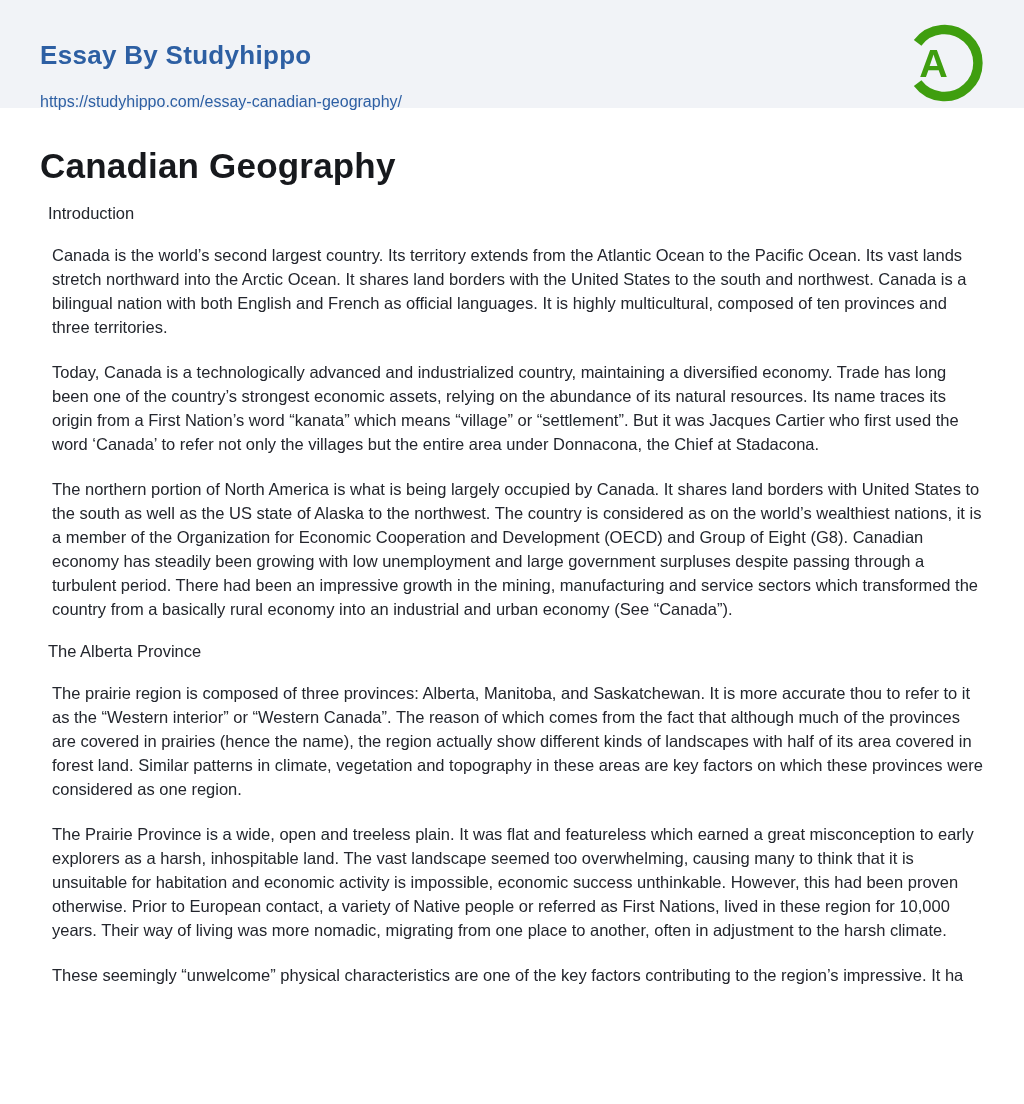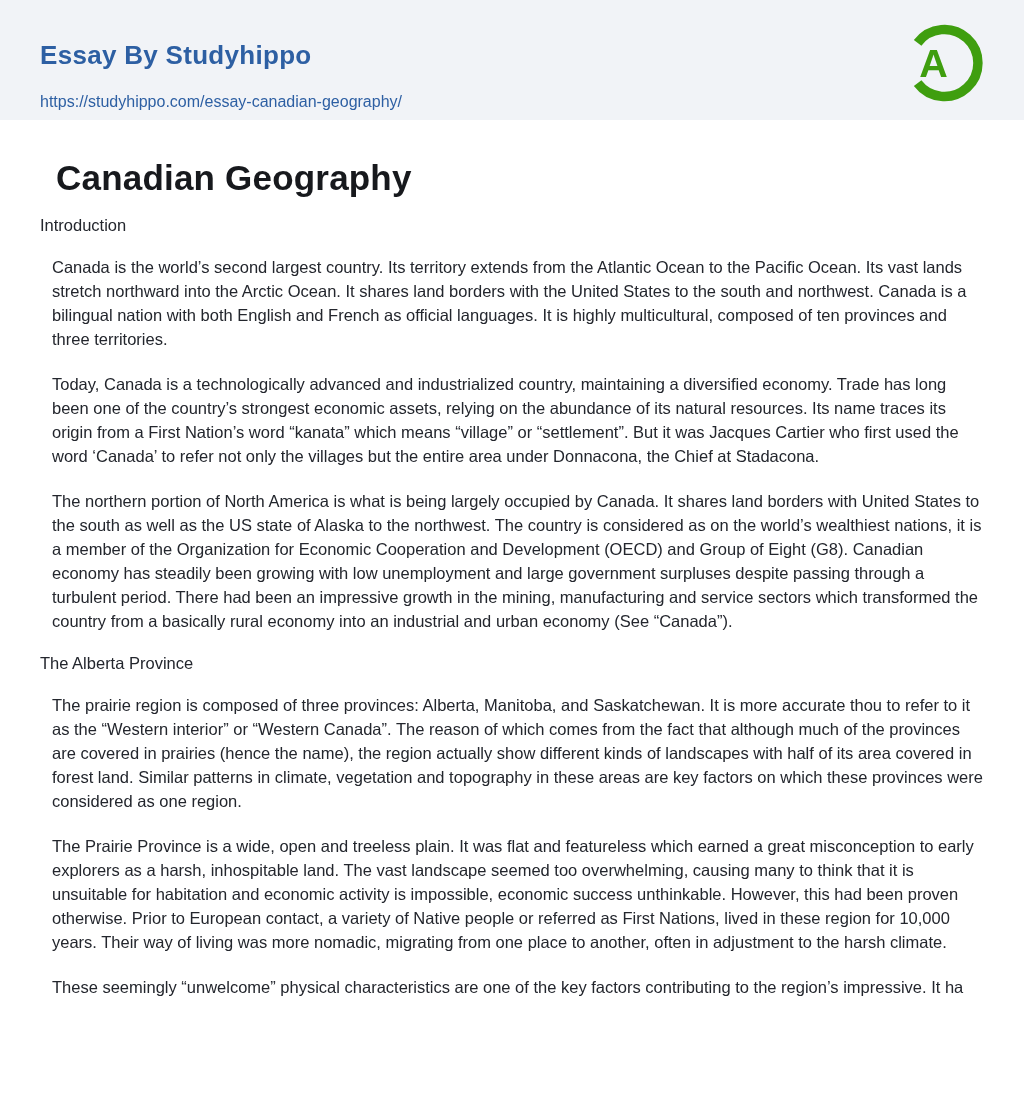--- a/index.html
+++ b/index.html
@@ -6,21 +6,21 @@
   html, body {
     width: 1024px;
     background: #ffffff;
     font-family: "Liberation Sans", sans-serif;
   }
   body { height: 1104px; overflow: hidden; }
 
   
   .header {
     position: relative;
-    height: 120px;
+    height: 108px;
     background: #f1f3f7;
     padding: 40px 63px 0 40px;
   }
   .site-title {
     font-size: 26px;
     font-weight: 700;
     letter-spacing: 0.3px;
     color: #2d5fa3;
   }
   .site-url {
@@ -38,28 +38,28 @@
     right: 38px;
     width: 86px;
     height: 86px;
   }
 
   
   .content {
     padding: 20px 40px 0 40px;
   }
   .article-title {
-    margin: 18px 0 16px 16px;
+    margin: 18px 0 16px 0;
     font-size: 35px;
     font-weight: 700;
     letter-spacing: 0.2px;
     color: #17191d;
   }
   .section-heading {
-    margin: 18px 0 20px 0;
+    margin: 18px 0 20px 8px;
     font-size: 16.5px;
     font-weight: 400;
     color: #23262d;
   }
   .para {
     margin: 0 0 21px 12px;
     font-size: 16.5px;
     line-height: 24px;
     color: #23262d;
     max-width: 944px;

